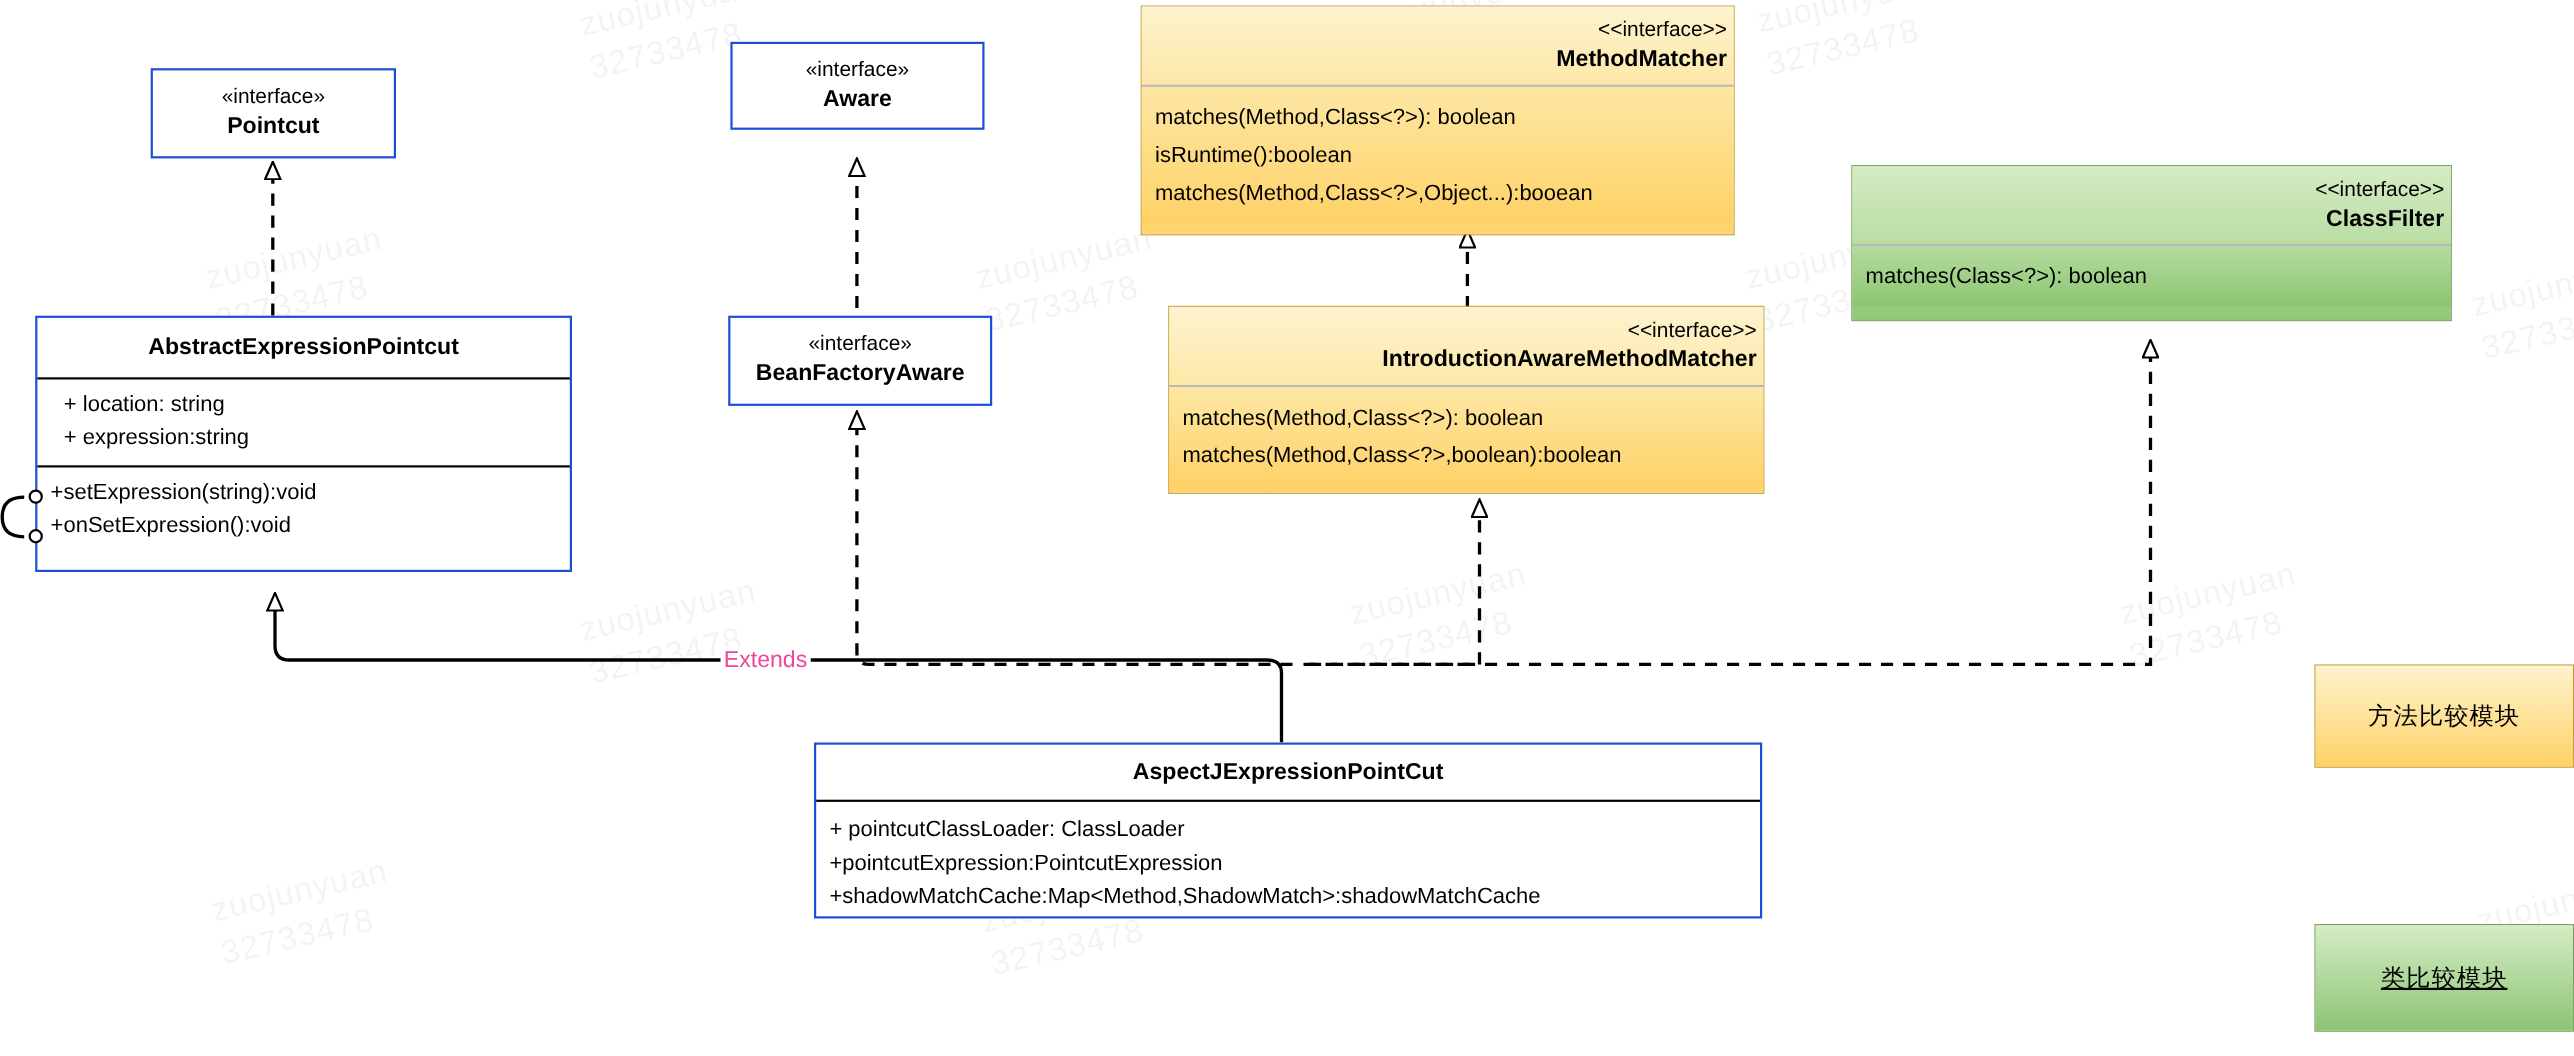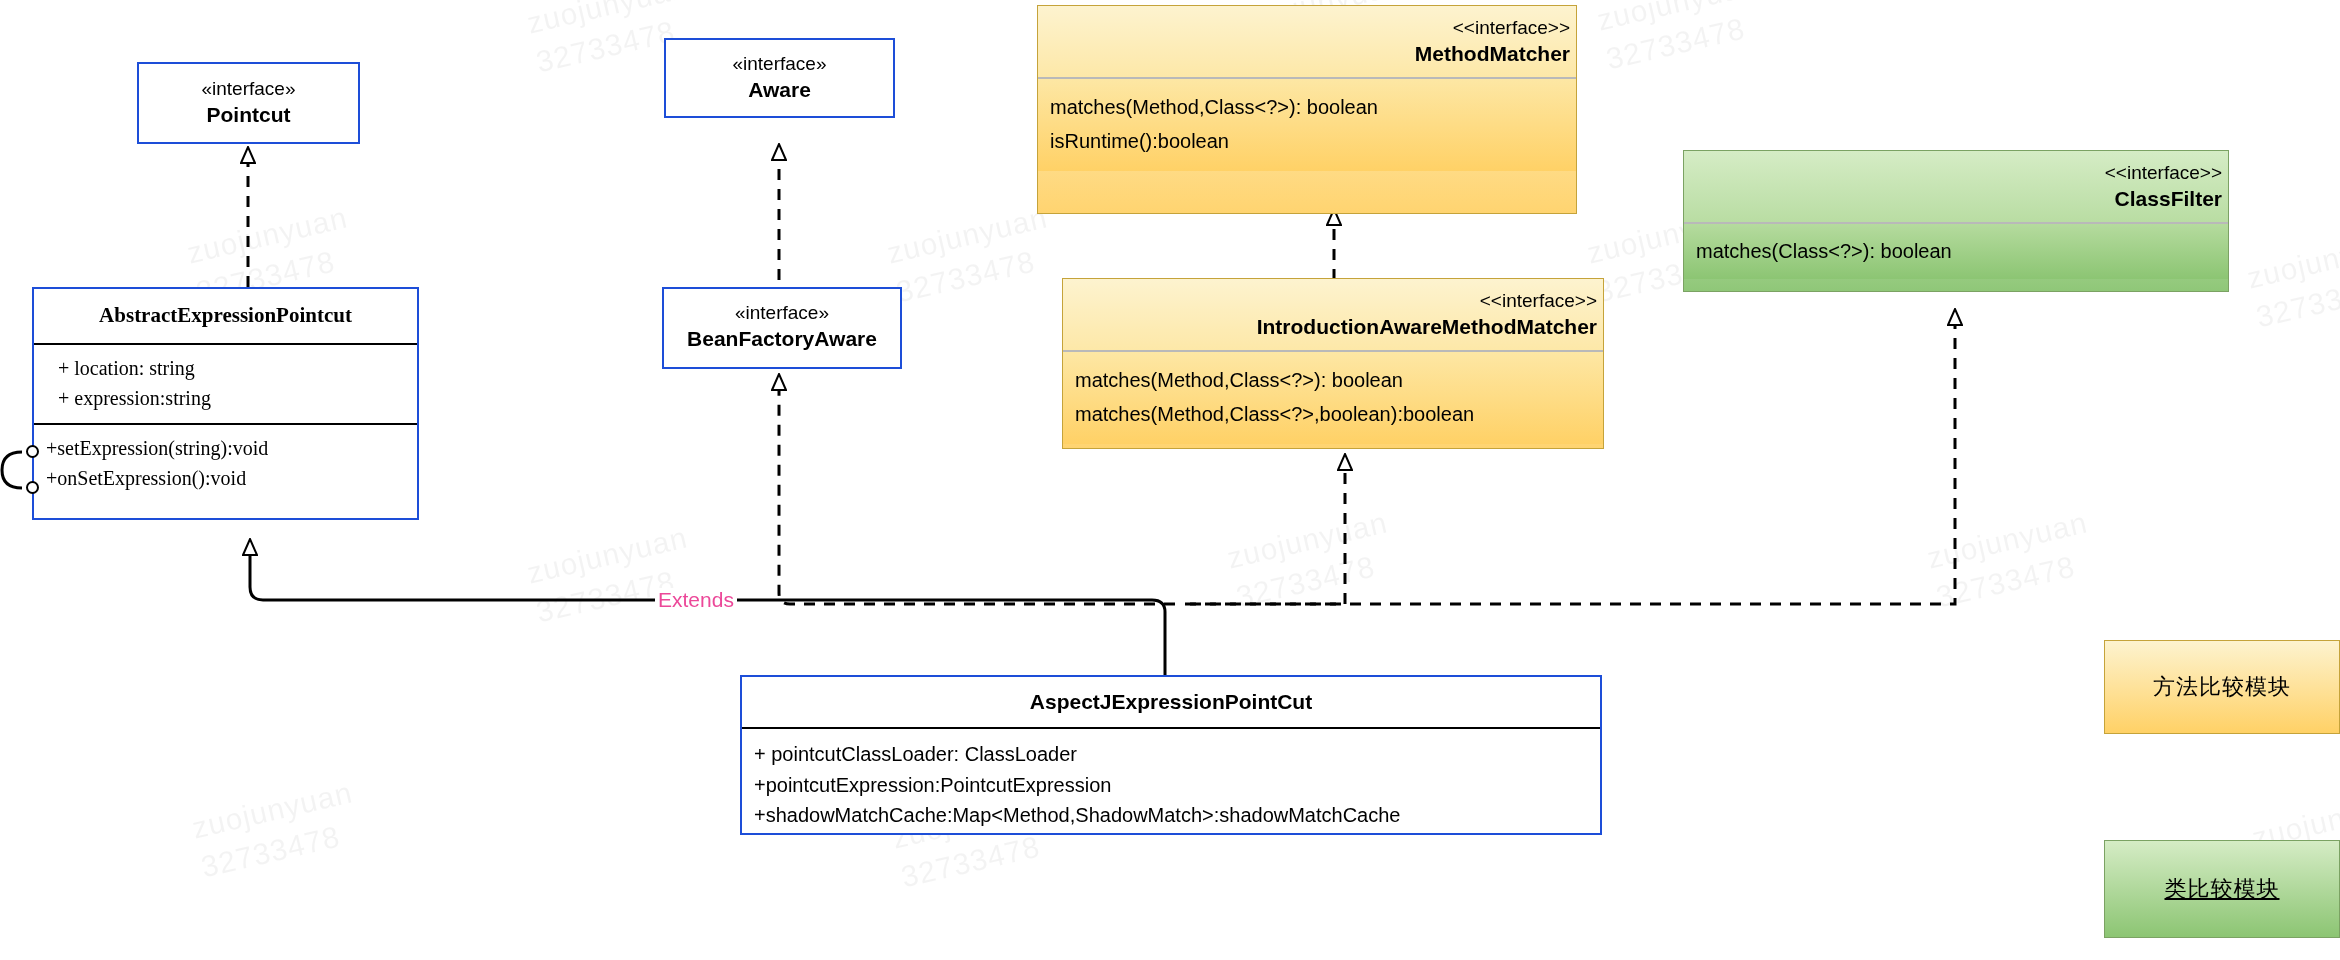--- a/index.html
+++ b/index.html
@@ -107,21 +107,20 @@
     display: flex;
     align-items: center;
     justify-content: center;
     font-size: 22px;
     color: #000000;
     letter-spacing: 1px;
   }
   .legend.lg-yellow {
     border-color: #c5a33a;
     background: linear-gradient(#fdf3cf, #ffd166);
-    margin-top: 36px;
   }
   .legend.lg-green {
     border-color: #7ba263;
     background: linear-gradient(#d5ecc5, #8cc573);
   }
 
   
   .ball {
     position: absolute;
     width: 13px;
@@ -211,21 +210,21 @@
     </div>
   </div>
 
   <div class="uml" style="left:662px; top:287px; width:240px; height:82px;">
     <div class="hdr" style="padding-top:12px;">
       <div class="stereo">«interface»</div>
       <div class="cname">BeanFactoryAware</div>
     </div>
   </div>
 
-  <div class="uml" style="left:32px; top:287px; width:387px; height:233px;font-family:Liberation Serif, serif;">
+  <div class="uml" style="left:32px; top:287px; width:488px; height:233px;">
     <div class="hdr" style="padding:13px 6px 14px 6px;">
       <div class="cname">AbstractExpressionPointcut</div>
     </div>
     <div class="sep"></div>
     <div class="compart" style="padding-left:12px;margin-left:12px;">
       <div class="mrow">+ location: string</div>
       <div class="mrow">+ expression:string</div>
     </div>
     <div class="sep"></div>
     <div class="compart" style="padding-left:12px;">
@@ -238,20 +237,21 @@
 
   <div class="uml themed yellow" style="left:1037px; top:5px; width:540px; height:209px;">
     <div class="hdr" style="padding-top:10px;">
       <div class="stereo">&lt;&lt;interface&gt;&gt;</div>
       <div class="cname">MethodMatcher</div>
     </div>
     <div class="sep"></div>
     <div class="compart" style="padding:11px 12px 12px 12px;">
       <div class="mrow" style="line-height:1.72;">matches(Method,Class&lt;?&gt;): boolean</div>
       <div class="mrow" style="line-height:1.72;">isRuntime():boolean</div>
+      <div class="mrow" style="line-height:1.72;">matches(Method,Class&lt;?&gt;,Object...):booean</div>
     </div>
   </div>
 
   <div class="uml themed yellow" style="left:1062px; top:278px; width:542px; height:171px;">
     <div class="hdr" style="padding-top:10px;">
       <div class="stereo">&lt;&lt;interface&gt;&gt;</div>
       <div class="cname">IntroductionAwareMethodMatcher</div>
     </div>
     <div class="sep"></div>
     <div class="compart" style="padding:11px 12px 12px 12px;">

